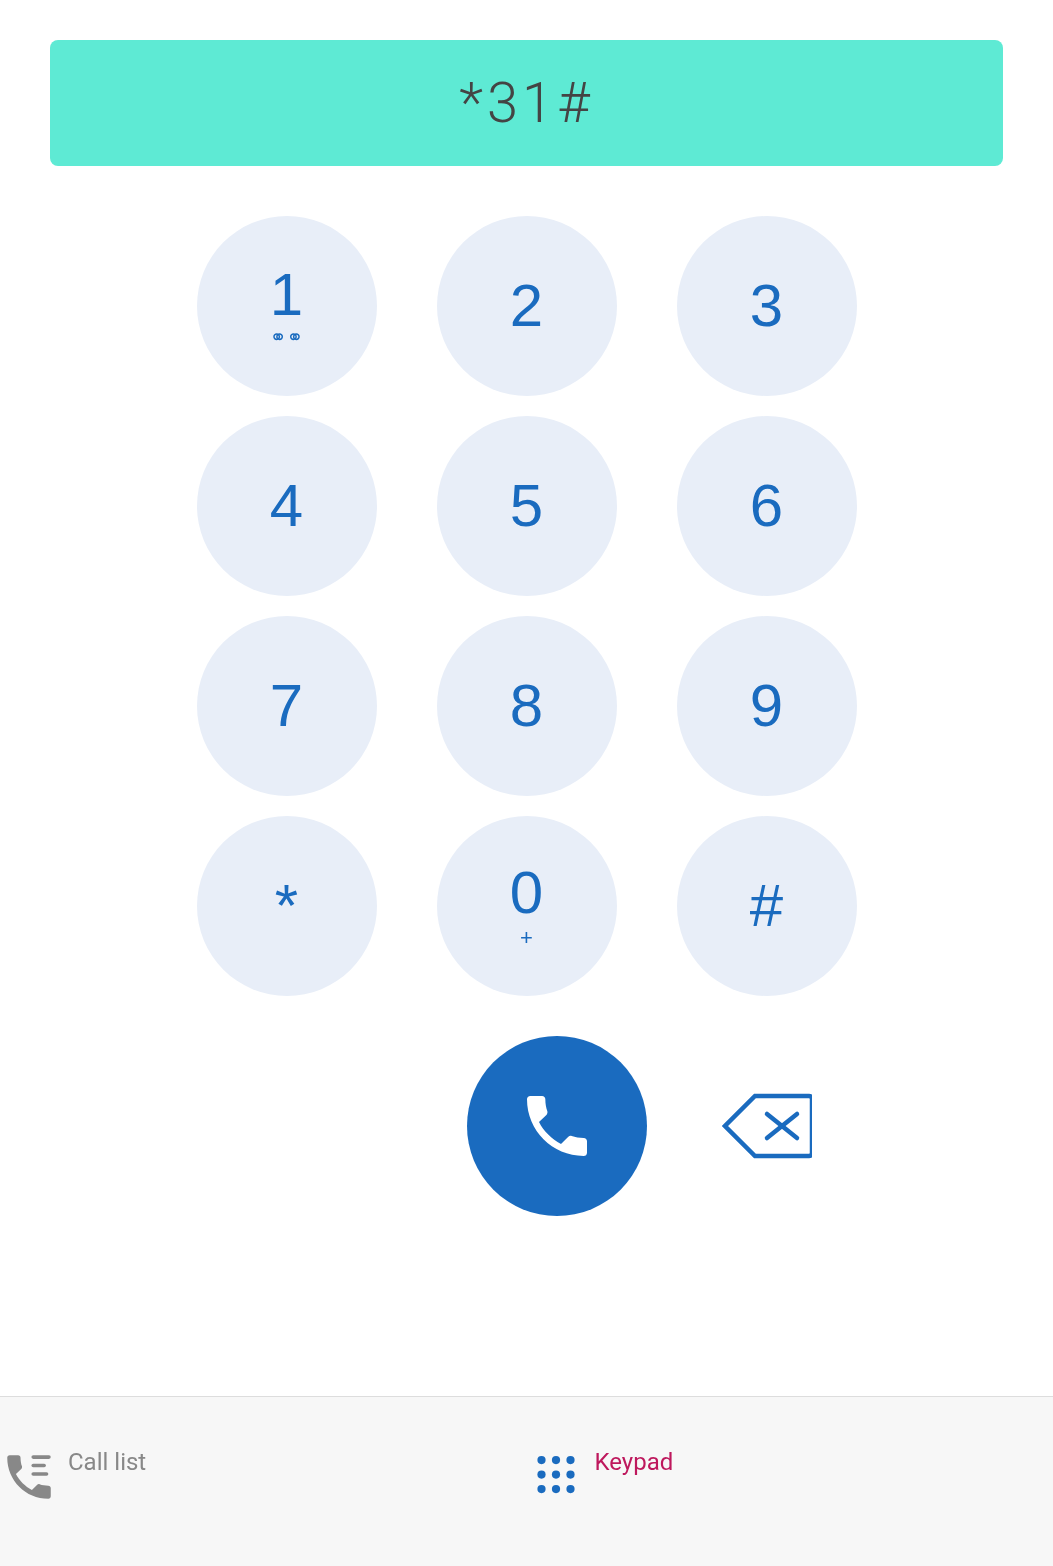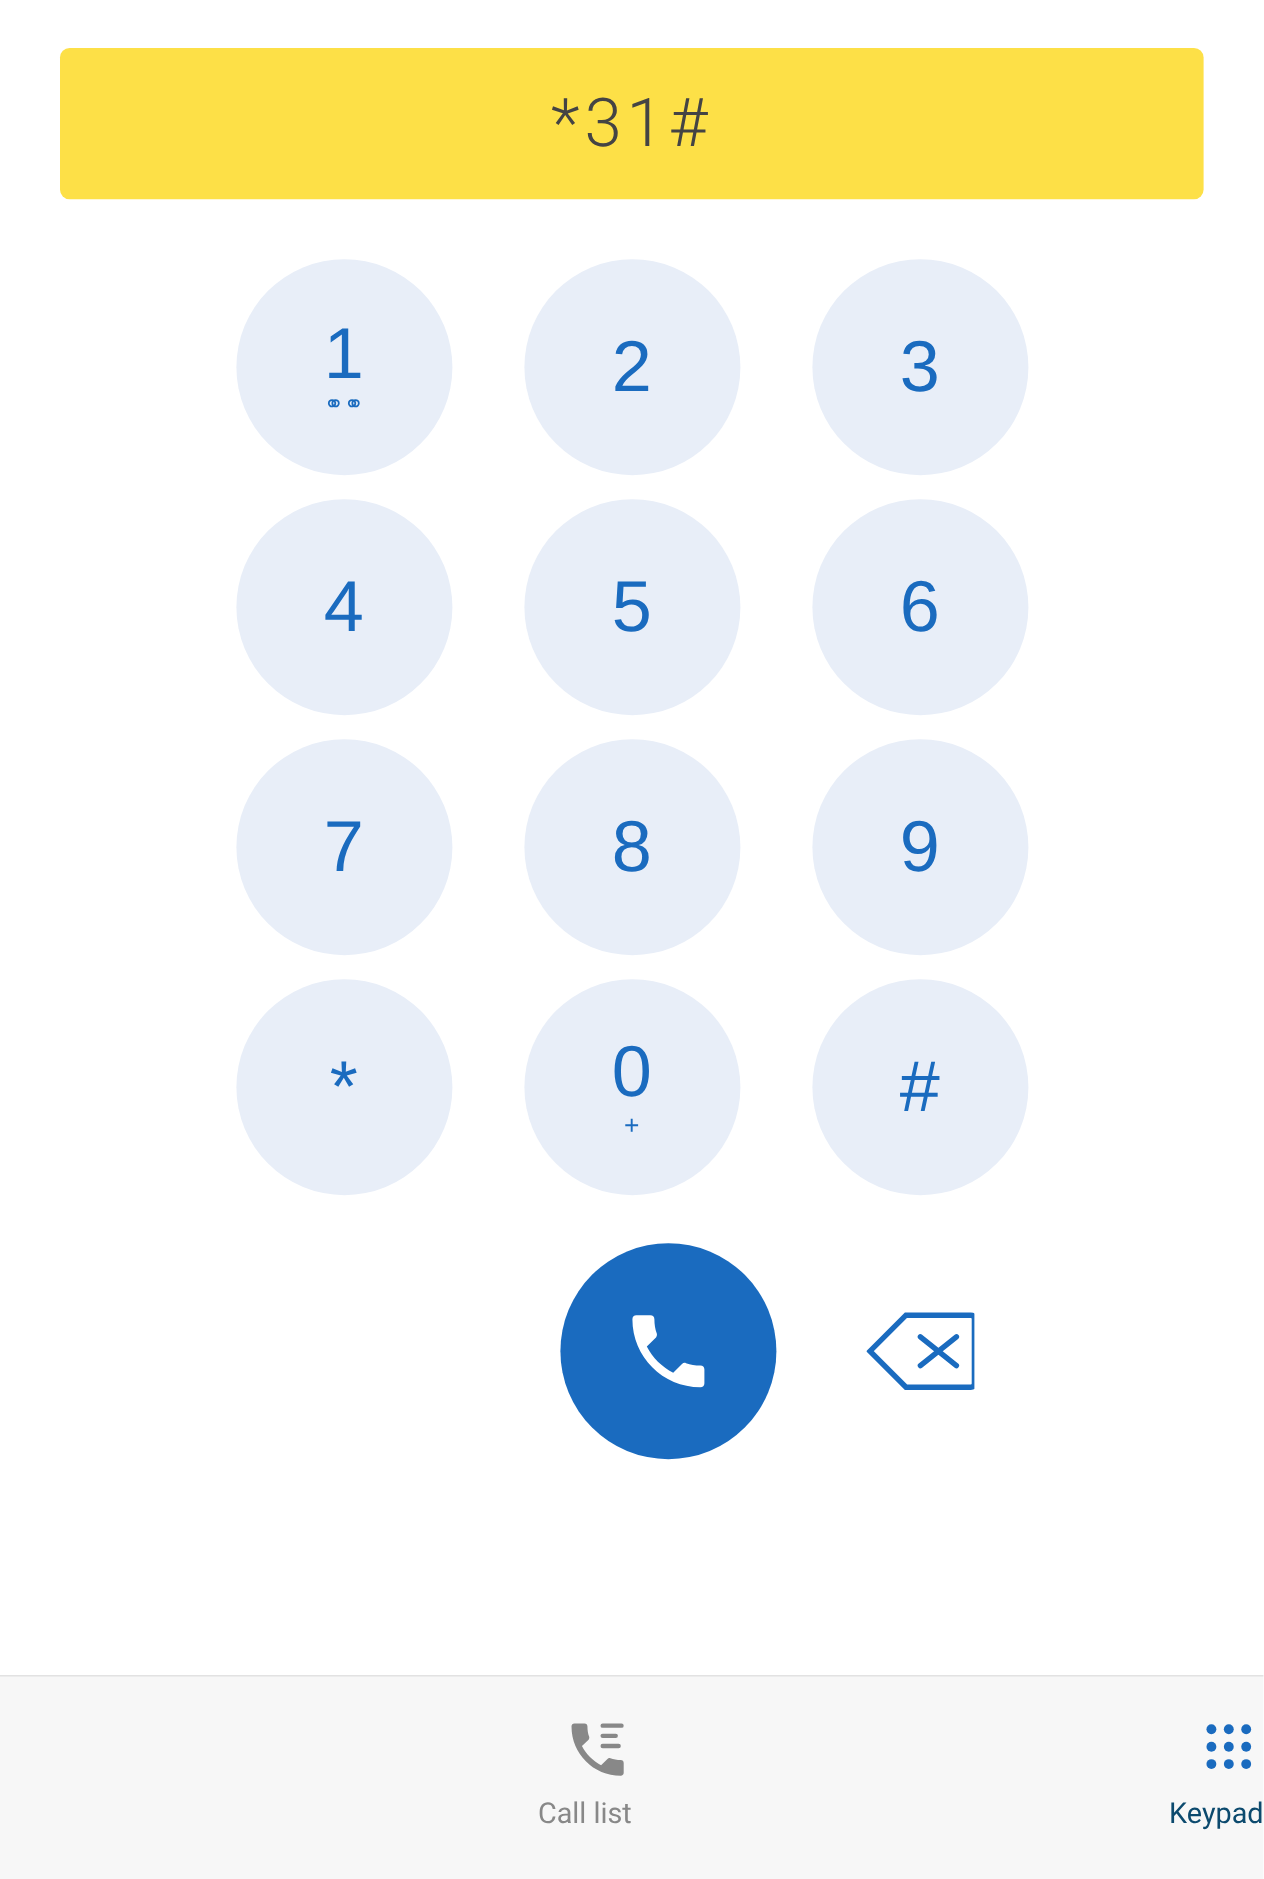--- a/index.html
+++ b/index.html
@@ -12,21 +12,21 @@
       width: 1053px;
       height: 1566px;
       background: #ffffff;
       font-family: -apple-system, BlinkMacSystemFont, 'Segoe UI', Roboto, sans-serif;
       display: flex;
       flex-direction: column;
       overflow: hidden;
     }
 
     .display-area {
-      background: #fde047;
+      background: #5eead4;
       margin: 40px 50px 30px 50px;
       border-radius: 8px;
       padding: 30px 40px;
       text-align: center;
       min-height: 110px;
       display: flex;
       align-items: flex-start;
       justify-content: center;
     }
 
@@ -136,34 +136,34 @@
       border-top: 1px solid #ddd;
       display: flex;
       align-items: center;
       justify-content: space-around;
       padding: 10px 0 20px 0;
       margin-top: auto;
     }
 
     .nav-item {
       display: flex;
-      flex-direction: column;
-      align-items: flex-end;
+      flex-direction: row;
+      align-items: flex-start;
       gap: 10px;
       cursor: pointer;
       flex: 1;
     }
 
     .nav-label {
       font-size: 24px;
       color: #888;
     }
 
     .nav-label.active {
-      color: #0c4a6e;
+      color: #be185d;
     }
 
     .nav-icon-svg {
       fill: #888;
       width: 58px;
       height: 58px;
     }
 
     .nav-icon-svg.active {
       fill: #1a6bbf;

